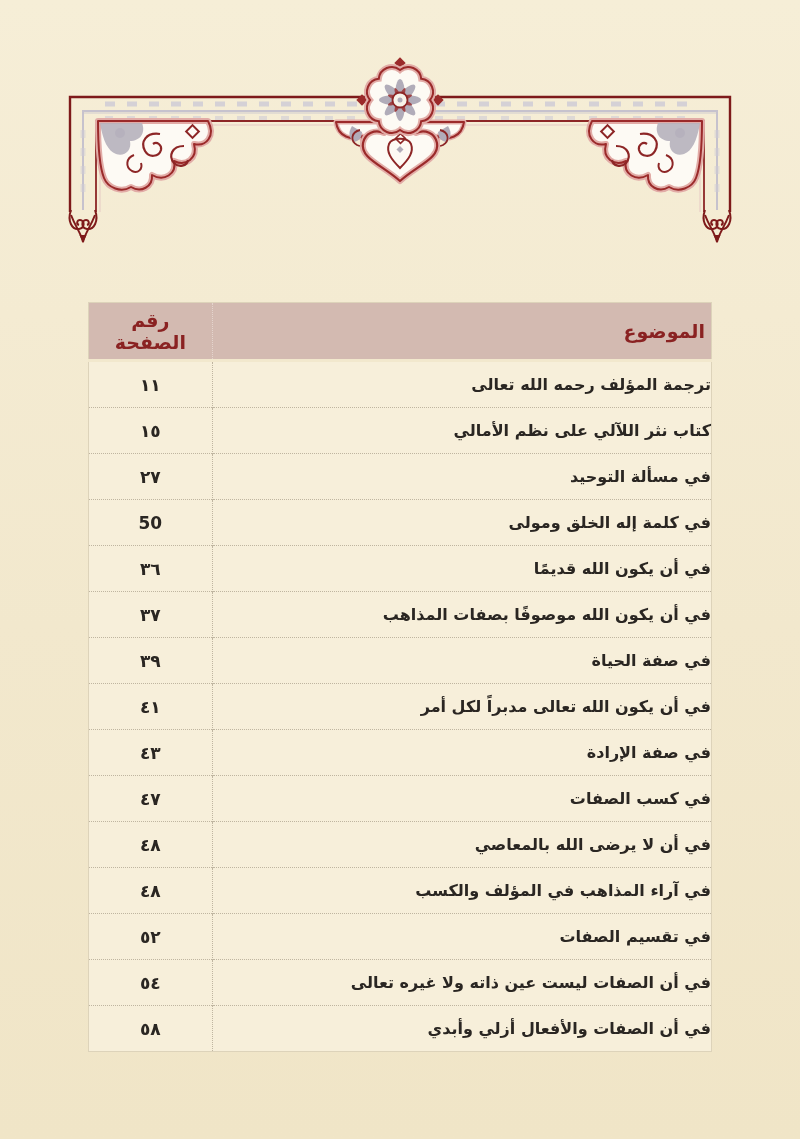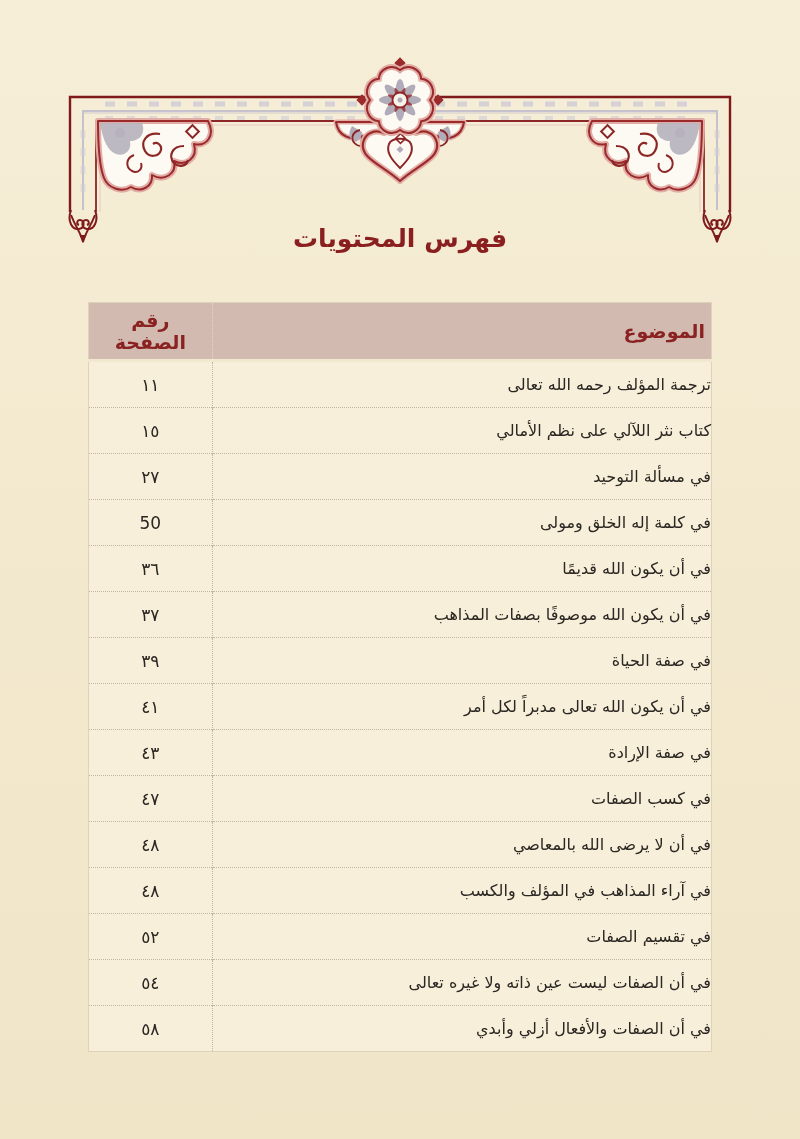--- a/index.html
+++ b/index.html
@@ -28,21 +28,21 @@
   }
   table.toc th{
     background:#d3bab1;color:#8a2222;
     height:43px;font-size:19px;font-weight:bold;
     border-bottom:3px solid #f2e8cd;
     padding:6px;
   }
   th.subject-head{text-align:right;padding-right:14px;width:510px;}
   th.page-head{text-align:center;width:113px;}
   table.toc td{
-    height:45px;padding:0;color:#2a2622;vertical-align:middle;
+    height:45px;padding:0;color:#2a2622;vertical-align:middle;font-weight:bold;
   }
   td.subject-cell{
     text-align:right;padding-right:12px;font-size:16px;
     border-left:1px dotted #bfb5a0;
   }
   th.subject-head{border-left:1px dotted #e4d4cd;}
   td.page-cell{text-align:center;font-size:17px;}
   tbody tr + tr td{border-top:1px dotted #bfb5a0;}
 </style>
 </head>
@@ -140,21 +140,20 @@
         <ellipse cx="400" cy="100" rx="2.5" ry="13" transform="rotate(22.5 400 100)"></ellipse>
         <ellipse cx="400" cy="100" rx="2.5" ry="13" transform="rotate(67.5 400 100)"></ellipse>
         <ellipse cx="400" cy="100" rx="2.5" ry="13" transform="rotate(112.5 400 100)"></ellipse>
         <ellipse cx="400" cy="100" rx="2.5" ry="13" transform="rotate(157.5 400 100)"></ellipse>
       </g>
       <circle cx="400" cy="100" r="7.5" fill="#f7f3ea" stroke="#8d2626" stroke-width="1.8"></circle>
       <circle cx="400" cy="100" r="2.5" fill="#b1acb9"></circle>
     </g>
   </svg>
 
-  <h1 class="page-title">فهرس المحتويات</h1>
 
   <table class="toc">
     <thead>
       <tr>
         <th class="subject-head">الموضوع</th>
         <th class="page-head">رقم الصفحة</th>
       </tr>
     </thead>
     <tbody>
         <tr>

